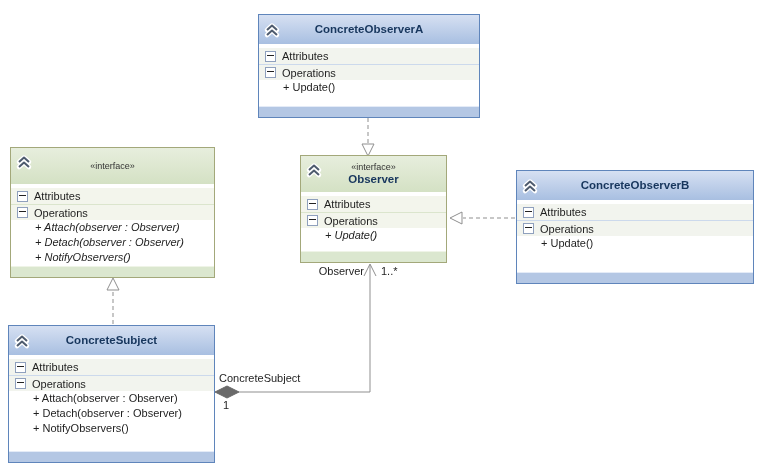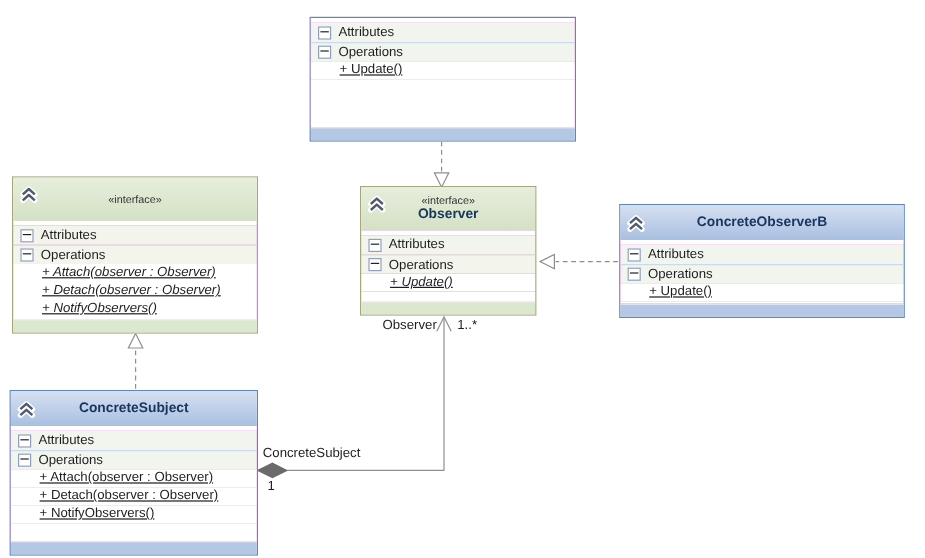--- a/index.html
+++ b/index.html
@@ -33,21 +33,21 @@
   .crow { flex:0 0 16px; height:16px; display:flex; align-items:center; padding-left:6px; box-sizing:border-box; }
   .blue  .crow { background:#f2f4ee; }
   .green .crow { background:#f3f5ec; }
   .blue  .crow.ops { border-top:1px solid #ccd9ec; }
   .green .crow.ops { border-top:1px solid #dbe5cd; }
   .crow span.lbl { padding-left:6px; }
 
   .minus-box { width:9px; height:9px; border:1px solid #8fa0bd; background:#fff; position:relative; flex:0 0 auto; }
   .minus-box::after { content:""; position:absolute; left:1px; right:1px; top:3px; height:1px; background:#222; }
 
-  .member { flex:0 0 15px; height:15px; line-height:15px; padding-left:24px; background:#fff; white-space:nowrap;text-decoration:underline; }
+  .member { flex:0 0 15px; height:15px; line-height:15px; padding-left:24px; background:#fff; white-space:nowrap; }
   .member.it { font-style:italic; }
   .body-fill { flex:1 1 auto; background:#fff; }
 
   .box-strip { flex:0 0 10px; }
   .blue  .box-strip { background:#b4c7e4; border-top:1px solid #e4ebf7; }
   .green .box-strip { background:#dbe7cf; border-top:1px solid #eff4e7; }
 
   #connector-layer { position:absolute; left:0; top:0; width:771px; height:465px; }
   .conn-label { position:absolute; font-size:11px; color:#1e1e1e; white-space:nowrap; }
 </style>
@@ -71,20 +71,29 @@
     <path d="M364,276 L370,264 L376,276" fill="none" stroke="#8f8f8f" stroke-width="1"></path>
     <polygon points="215,392 227,386 239,392 227,398" fill="#6a6a6a" stroke="#6a6a6a"></polygon>
   </svg>
 
   <div class="conn-label" style="left:296px;top:265px;width:68px;text-align:right;">Observer</div>
   <div class="conn-label" style="left:381px;top:265px;">1..*</div>
   <div class="conn-label" style="left:219px;top:372px;">ConcreteSubject</div>
   <div class="conn-label" style="left:223px;top:399px;">1</div>
 
   <div class="uml-box blue" style="left:258px;top:14px;width:222px;height:104px;">
+    <div class="box-header">
+      <span class="chevron-btn">
+        <svg width="18" height="18" viewBox="0 0 18 18">
+          <path d="M4 9 L9 4.5 L14 9 M4 14 L9 9.5 L14 14" fill="none" stroke="#ffffff" stroke-width="4.5" stroke-linecap="round" stroke-linejoin="round"></path>
+          <path d="M4 9 L9 4.5 L14 9 M4 14 L9 9.5 L14 14" fill="none" stroke="#4e5b6e" stroke-width="2" stroke-linejoin="round"></path>
+        </svg>
+      </span>
+      <div class="box-title">ConcreteObserverA</div>
+    </div>
     <div class="box-body">
       <div class="body-gap"></div>
       <div class="crow">
         <span class="minus-box"></span>
         <span class="lbl">Attributes</span>
       </div>
       <div class="crow ops">
         <span class="minus-box"></span>
         <span class="lbl">Operations</span>
       </div>
@@ -142,21 +151,21 @@
       <div class="crow ops">
         <span class="minus-box"></span>
         <span class="lbl">Operations</span>
       </div>
       <div class="member it">+ Update()</div>
       <div class="body-fill"></div>
     </div>
     <div class="box-strip"></div>
   </div>
 
-  <div class="uml-box blue" style="left:516px;top:170px;width:238px;height:95px;">
+  <div class="uml-box blue" style="left:516px;top:170px;width:238px;height:114px;">
     <div class="box-header">
       <span class="chevron-btn">
         <svg width="18" height="18" viewBox="0 0 18 18">
           <path d="M4 9 L9 4.5 L14 9 M4 14 L9 9.5 L14 14" fill="none" stroke="#ffffff" stroke-width="4.5" stroke-linecap="round" stroke-linejoin="round"></path>
           <path d="M4 9 L9 4.5 L14 9 M4 14 L9 9.5 L14 14" fill="none" stroke="#4e5b6e" stroke-width="2" stroke-linejoin="round"></path>
         </svg>
       </span>
       <div class="box-title">ConcreteObserverB</div>
     </div>
     <div class="box-body">

